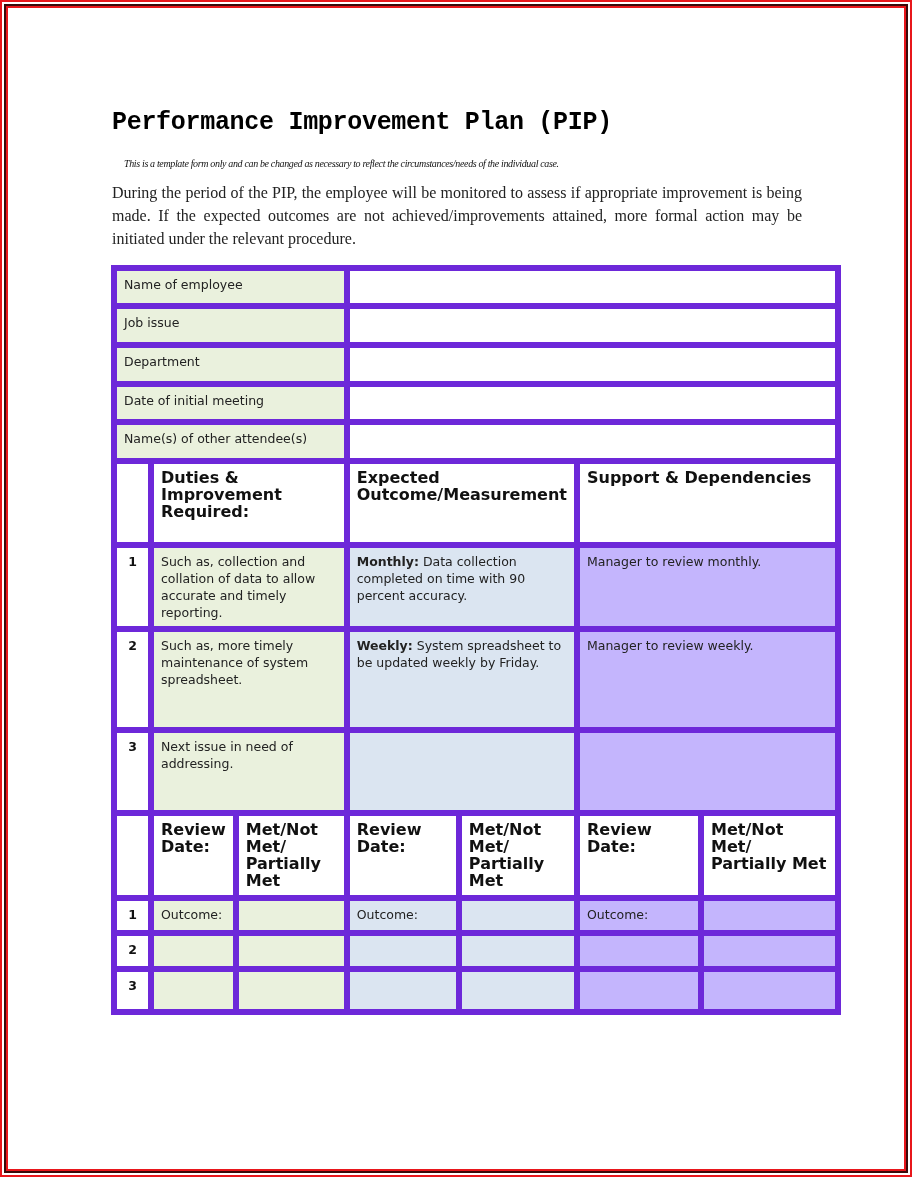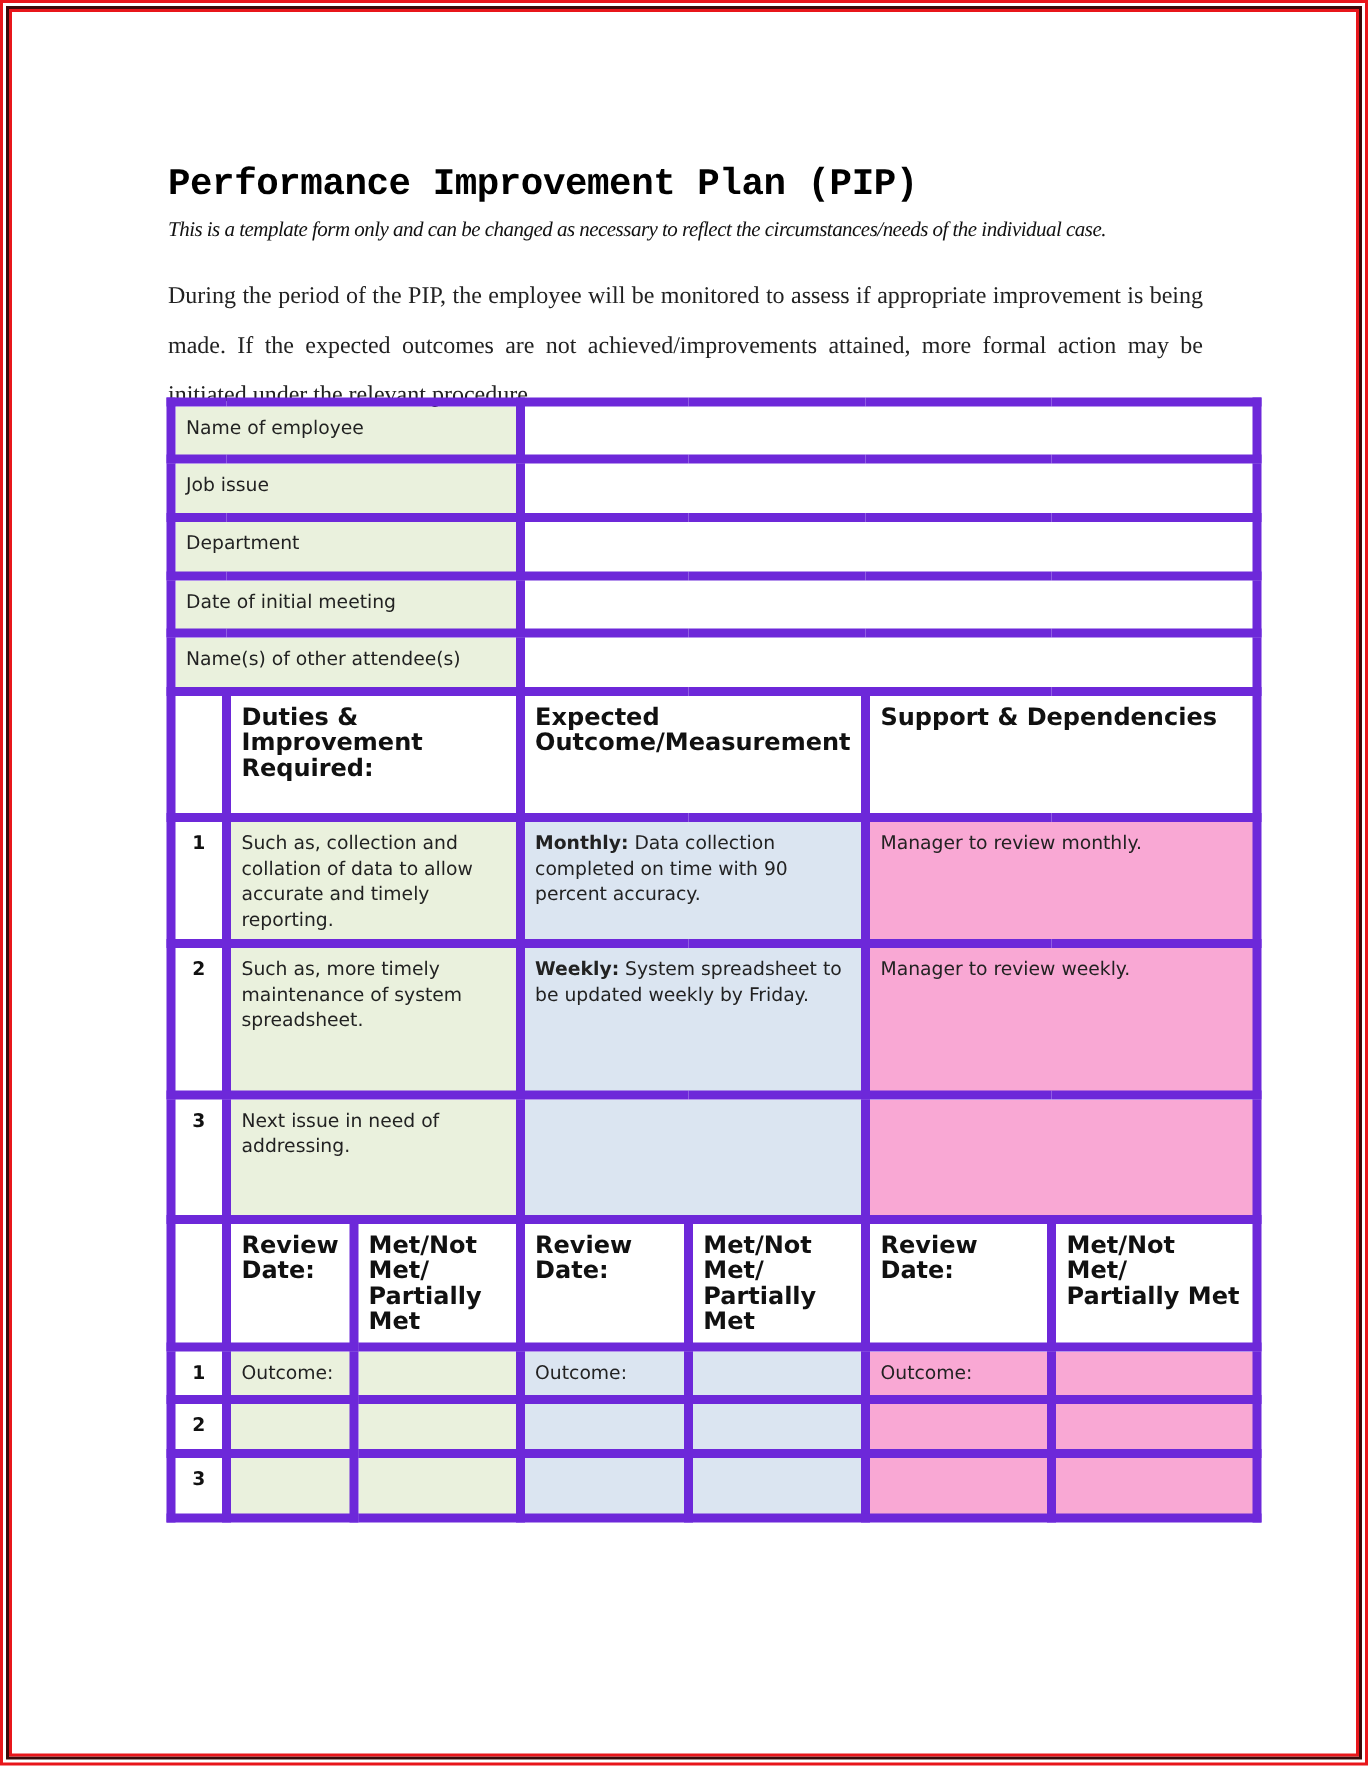--- a/index.html
+++ b/index.html
@@ -22,40 +22,40 @@
   .page { position: absolute; left: 0; top: 0; width: 912px; height: 1177px; }
 
   .title {
     position: absolute; left: 112px; top: 108px;
     font-family: Liberation Mono, monospace; font-weight: bold;
     font-size: 25px; color: #000; letter-spacing: -0.3px; margin: 0;
   }
   .subtitle {
     position: absolute; left: 112px; top: 146px; width: 700px;
     font-family: "Liberation Serif", serif; font-style: italic;
-    font-size: 14px; color: #111; letter-spacing: -0.35px; margin: 0;
+    font-size: 10px; color: #111; letter-spacing: -0.35px; margin: 12px;
   }
   .intro {
     position: absolute; left: 112px; top: 181px; width: 690px;
-    font-family: "Liberation Serif", serif; font-size: 16px; line-height: 33px;
+    font-family: "Liberation Serif", serif; font-size: 16px; line-height: 23px;
     color: #222; text-align: justify; margin: 0;
   }
 
   .grid {
     position: absolute; left: 111px; top: 265px;
     border-collapse: collapse; table-layout: fixed;
     font-family: "DejaVu Sans", sans-serif; font-size: 12.5px; color: #222;
   }
   .grid td {
     border: 6px solid #6d28d9; vertical-align: top; padding: 5px 7px;
     box-sizing: border-box; line-height: 17px; overflow: hidden;
   }
   .g { background: #eaf1dd; }
   .b { background: #dbe5f1; }
-  .p { background: #f9a8d4; }
+  .p { background: #c4b5fd; }
   .w { background: #ffffff; }
   .hd { font-weight: bold; font-size: 16px; line-height: 19px; color: #111; padding-top: 3px; }
   .num { font-weight: bold; text-align: center; padding: 2px 0 0 0; font-size: 12.5px; color: #111; }
   .bold { font-weight: bold; margin-top: 20px; }
 </style>
 </head>
 <body>
 
 <div class="frame-outer">
   <div class="frame-mid"></div>

